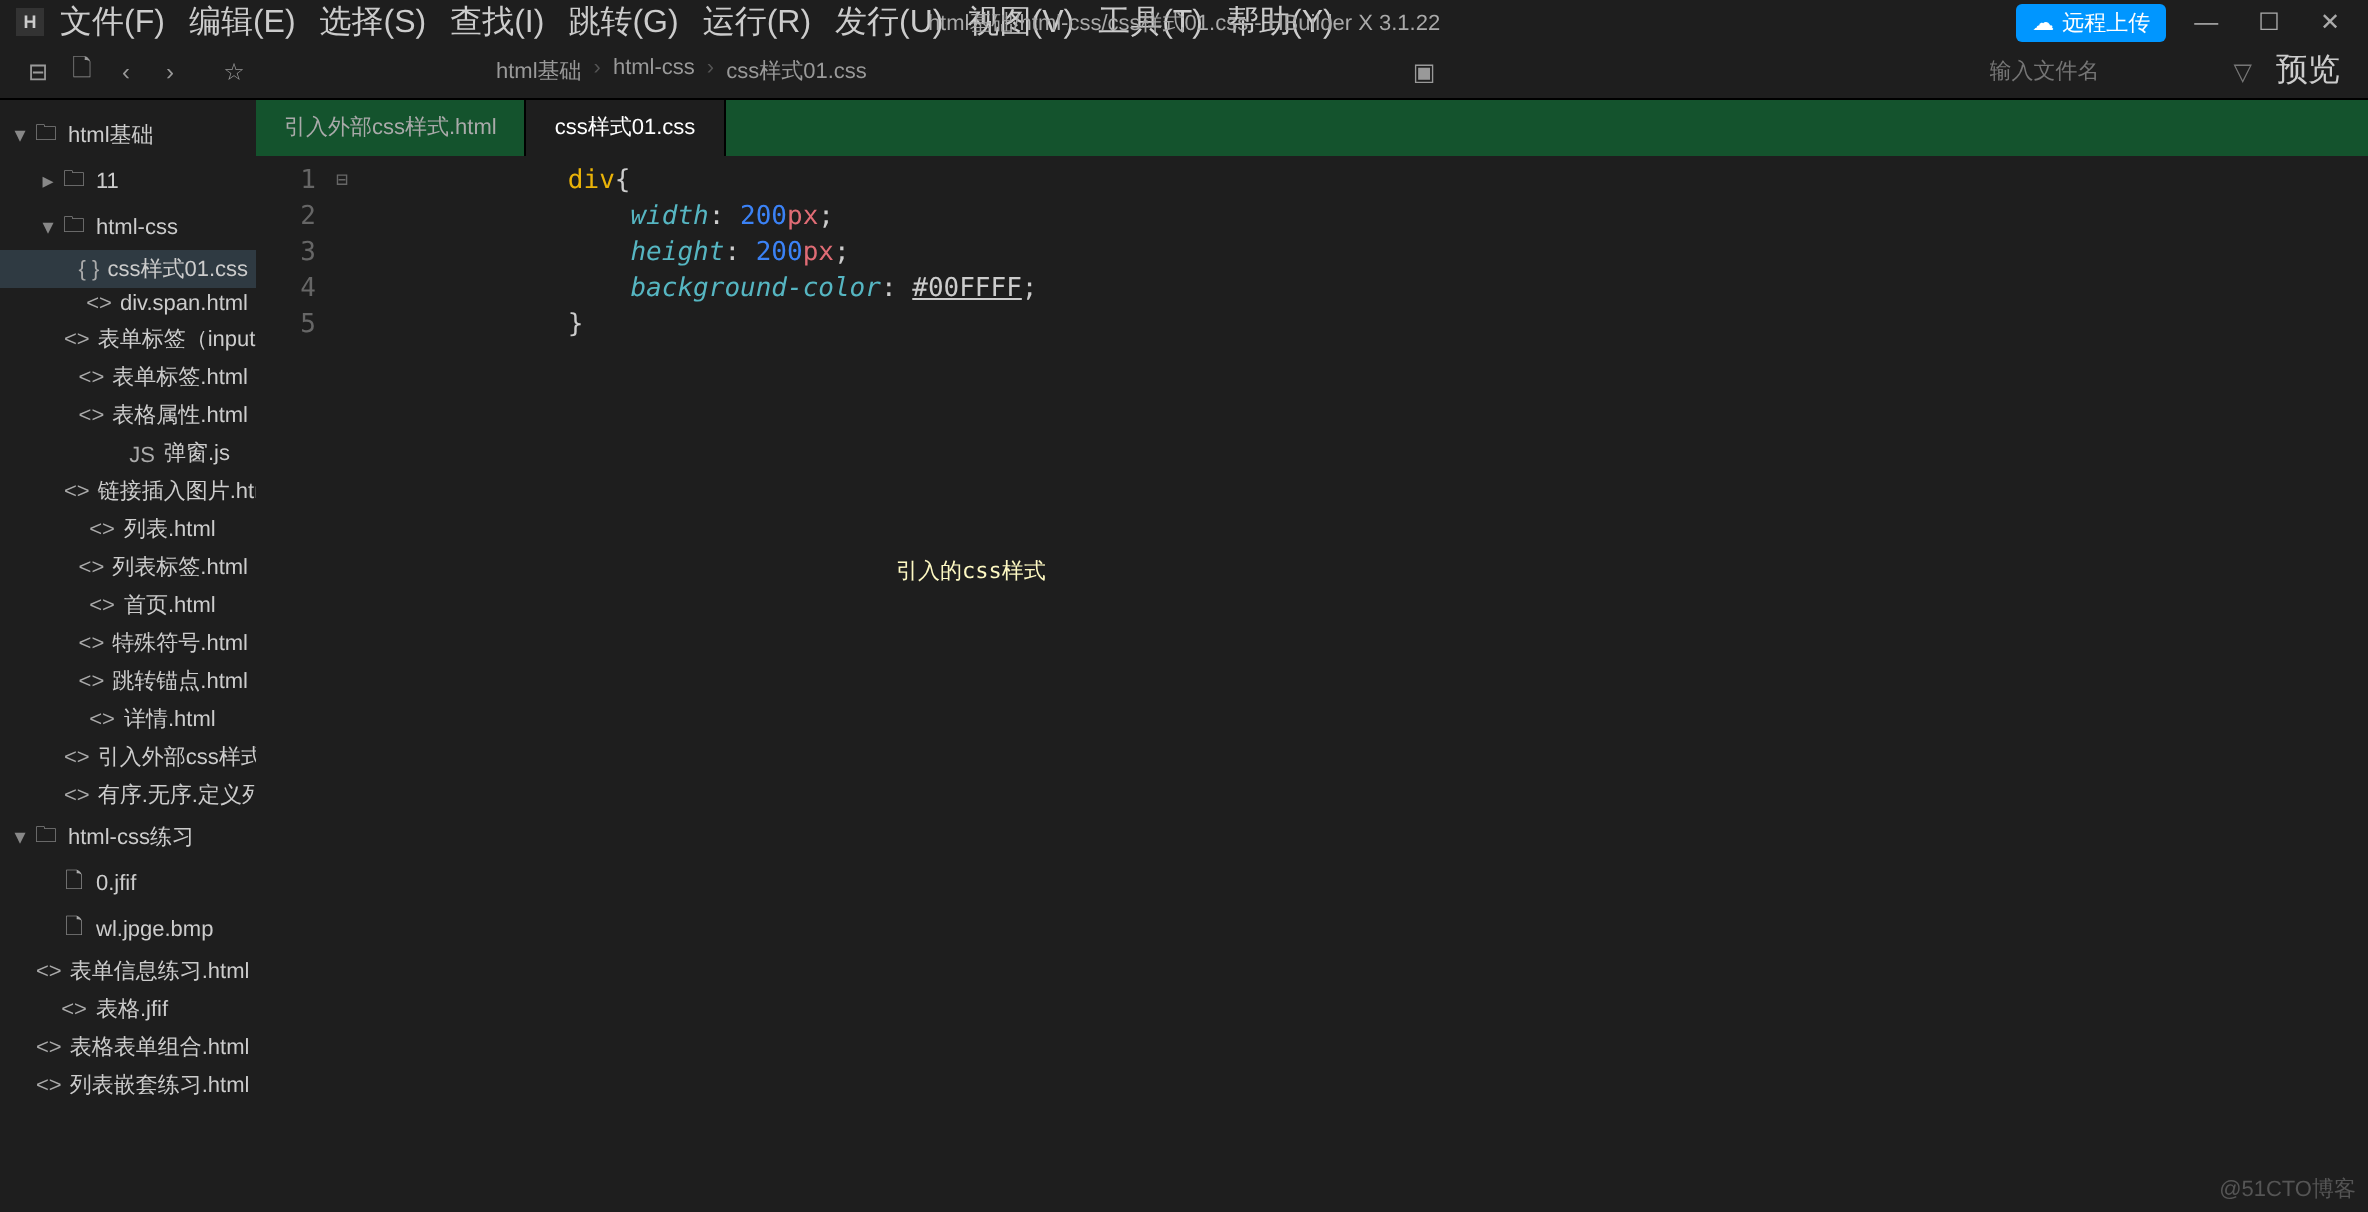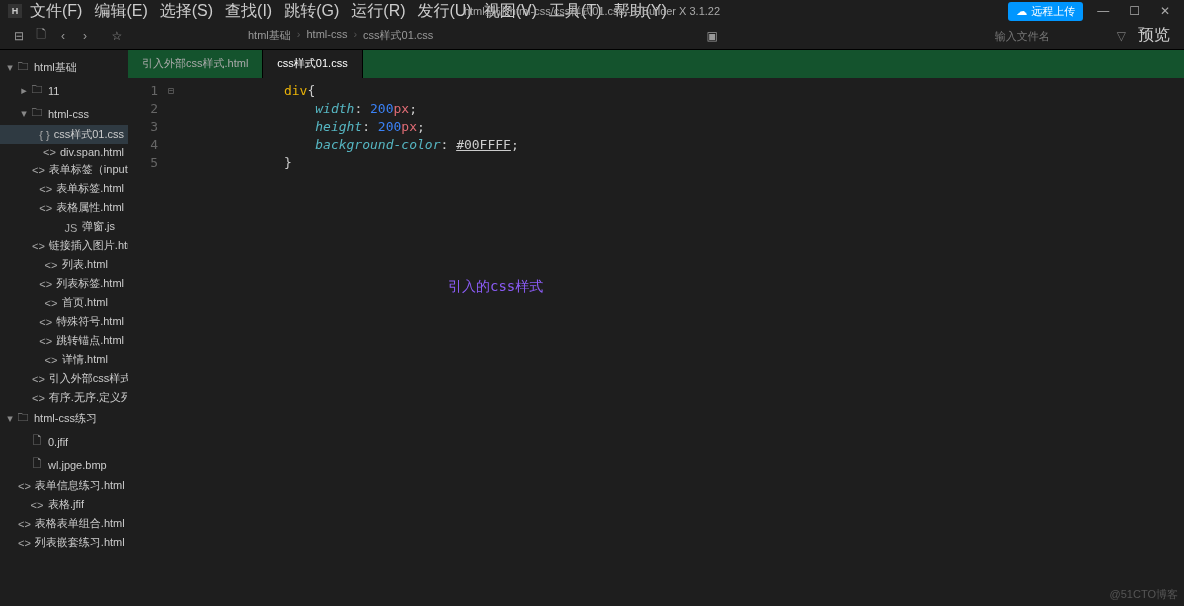--- a/index.html
+++ b/index.html
@@ -37,21 +37,21 @@
     .fold-col { width: 14px; padding-top: 4px; color: #666; }
     .fold-col div { height: 18px; line-height: 18px; font-size: 10px; }
     .code { padding-top: 4px; padding-left: 8px; }
     .code .line { height: 18px; line-height: 18px; white-space: pre; }
     .tok-selector { color: #eab308; }
     .tok-punct { color: #ccc; }
     .tok-prop { color: #56b6c2; font-style: italic; }
     .tok-number { color: #3b82f6; }
     .tok-unit { color: #e06c75; }
     .tok-hex { color: #ccc; text-decoration: underline; }
-    .overlay-text { position: absolute; left: 320px; top: 200px; color: #8b5cf6; font-size: 14px; }
+    .overlay-text { position: absolute; left: 320px; top: 200px; color: #fef9c3; font-size: 11px; }
     .watermark { position: absolute; right: 6px; bottom: 4px; color: #555; font-size: 11px; }
   </style>
 </head>
 <body>
 
 <div class="title-bar">
   <div class="left">
     <div class="app-icon">H</div>
     <div id="menu-slot" style="display: inline-flex;">
         <span class="menu-item">文件(F)</span>

